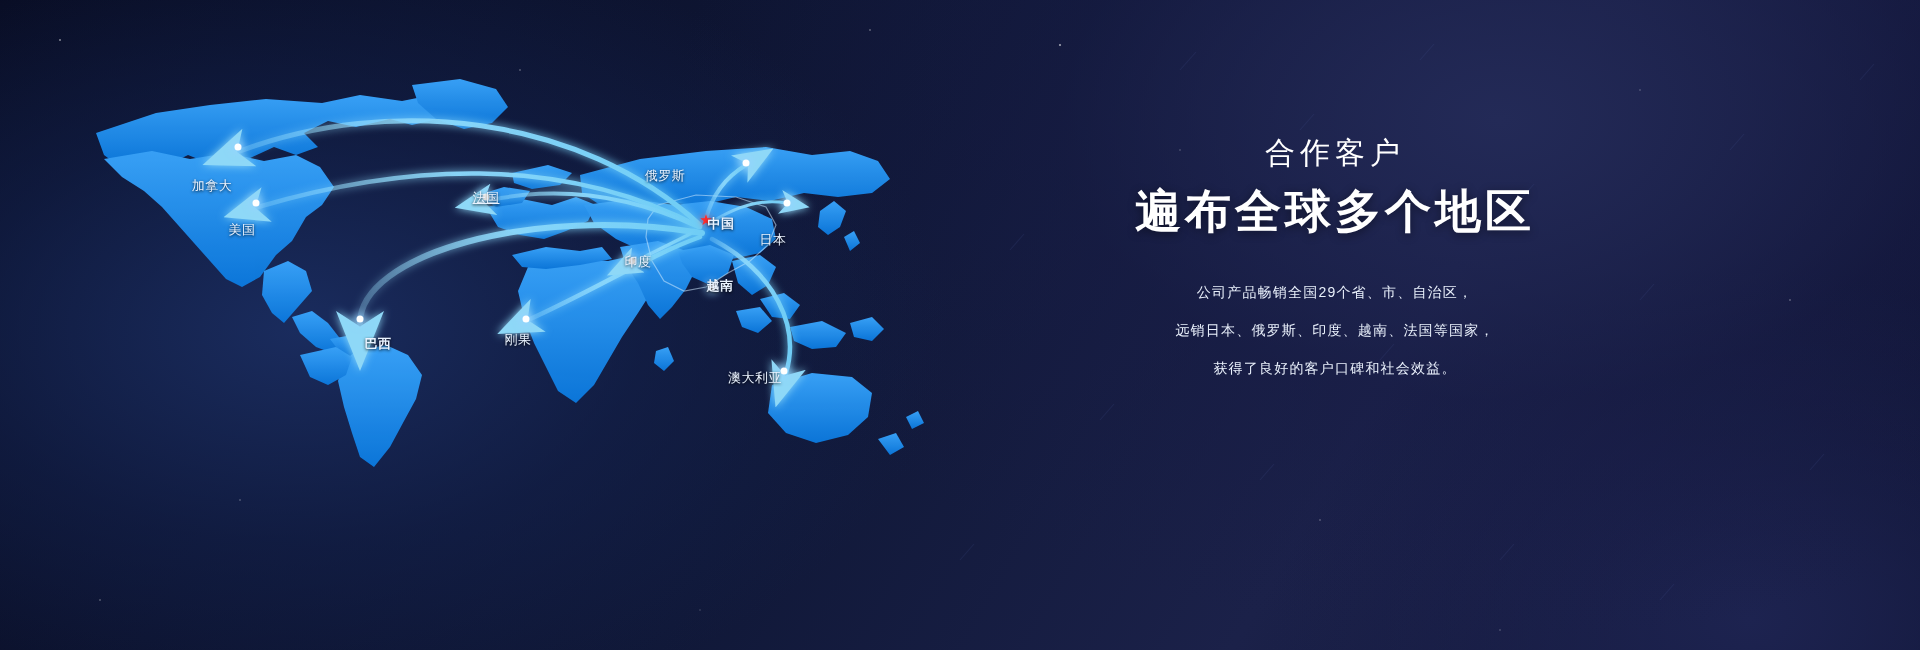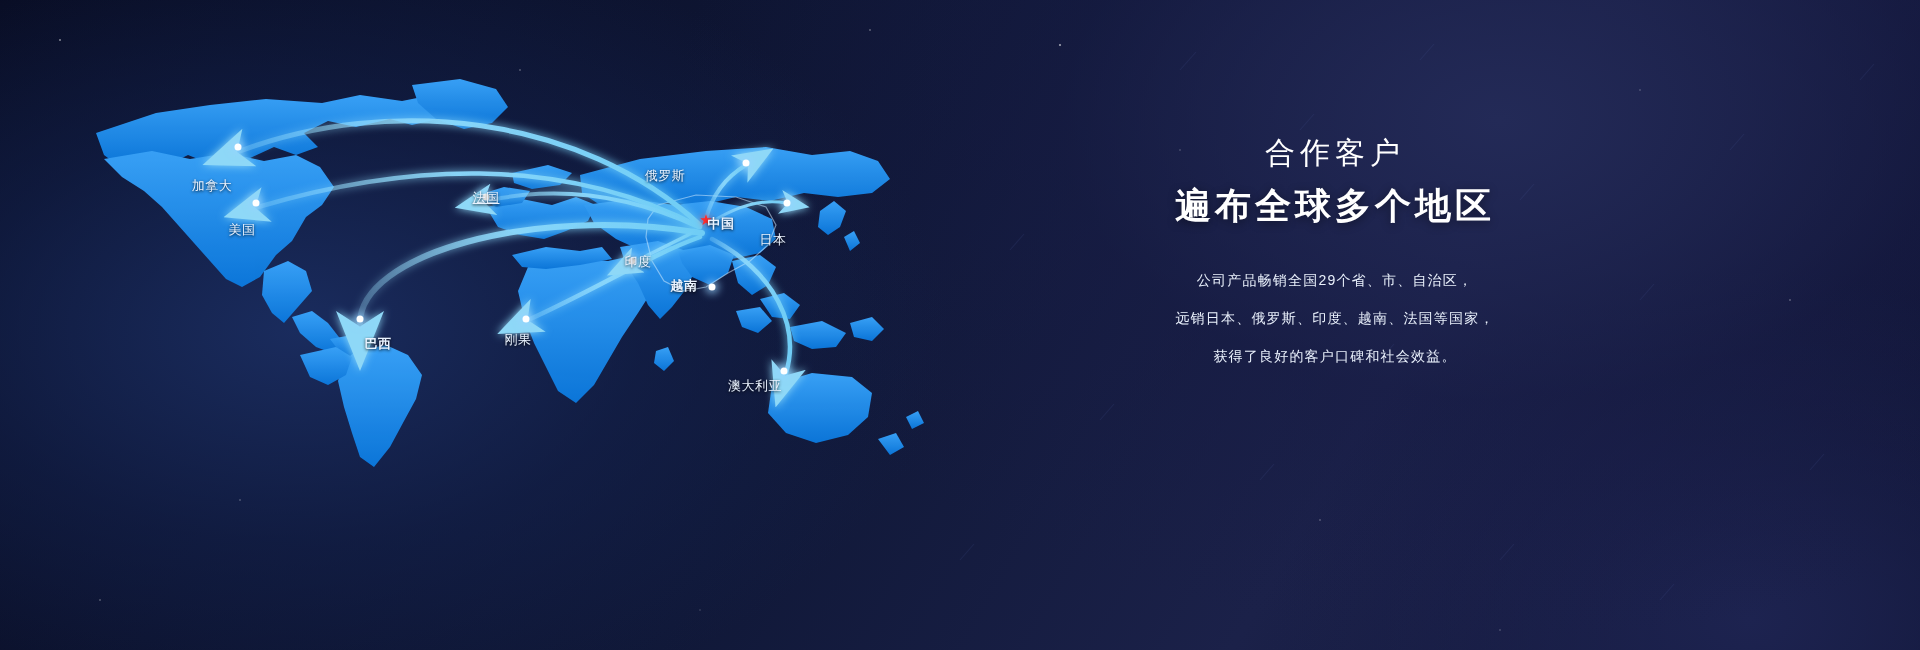--- a/index.html
+++ b/index.html
@@ -95,21 +95,21 @@
   .eyebrow {
     color: #ffffff;
     font-size: 30px;
     letter-spacing: 5px;
     line-height: 1.25;
     font-weight: normal;
     margin: 0 0 12px 0;
   }
   .headline {
     color: #ffffff;
-    font-size: 36px;
+    font-size: 46px;
     font-weight: bold;
     letter-spacing: 4px;
     line-height: 1.2;
     margin: 0 0 34px 0;
     text-shadow: 0 2px 10px rgba(0,0,0,.45);
   }
   .para-line {
     color: #e9f0fb;
     font-size: 14px;
     letter-spacing: 1.2px;
@@ -253,23 +253,23 @@
     <span class="city-dot" style="left:724px; top:316px;"></span>
 
     <span class="city-label" style="left:152px; top:122px;">加拿大</span>
     <span class="city-label" style="left:182px; top:166px;">美国</span>
     <span class="city-label bold" style="left:302px; top:280px;">巴西</span>
     <span class="city-label" style="left:426px; top:134px;text-decoration:underline;">法国</span>
     <span class="city-label" style="left:458px; top:276px;">刚果</span>
     <span class="city-label" style="left:605px; top:82px;margin-top:30px;">俄罗斯</span>
     <span class="city-label bold" style="left:645px; top:160px;">中国</span>
     <span class="city-label" style="left:578px; top:198px;">印度</span>
-    <span class="city-label bold" style="left:608px; top:222px;">越南</span>
+    <span class="city-label bold" style="left:644px; top:222px;">越南</span>
     <span class="city-label" style="left:713px; top:176px;text-align:center;">日本</span>
-    <span class="city-label" style="left:695px; top:322px;">澳大利亚</span>
+    <span class="city-label" style="left:695px; top:314px;">澳大利亚</span>
   </div>
 
   <div class="copy">
     <div class="eyebrow">合作客户</div>
     <div class="headline">遍布全球多个地区</div>
     <div class="paragraph">
       <div class="para-line">公司产品畅销全国29个省、市、自治区，</div>
       <div class="para-line">远销日本、俄罗斯、印度、越南、法国等国家，</div>
       <div class="para-line">获得了良好的客户口碑和社会效益。</div>
     </div>

